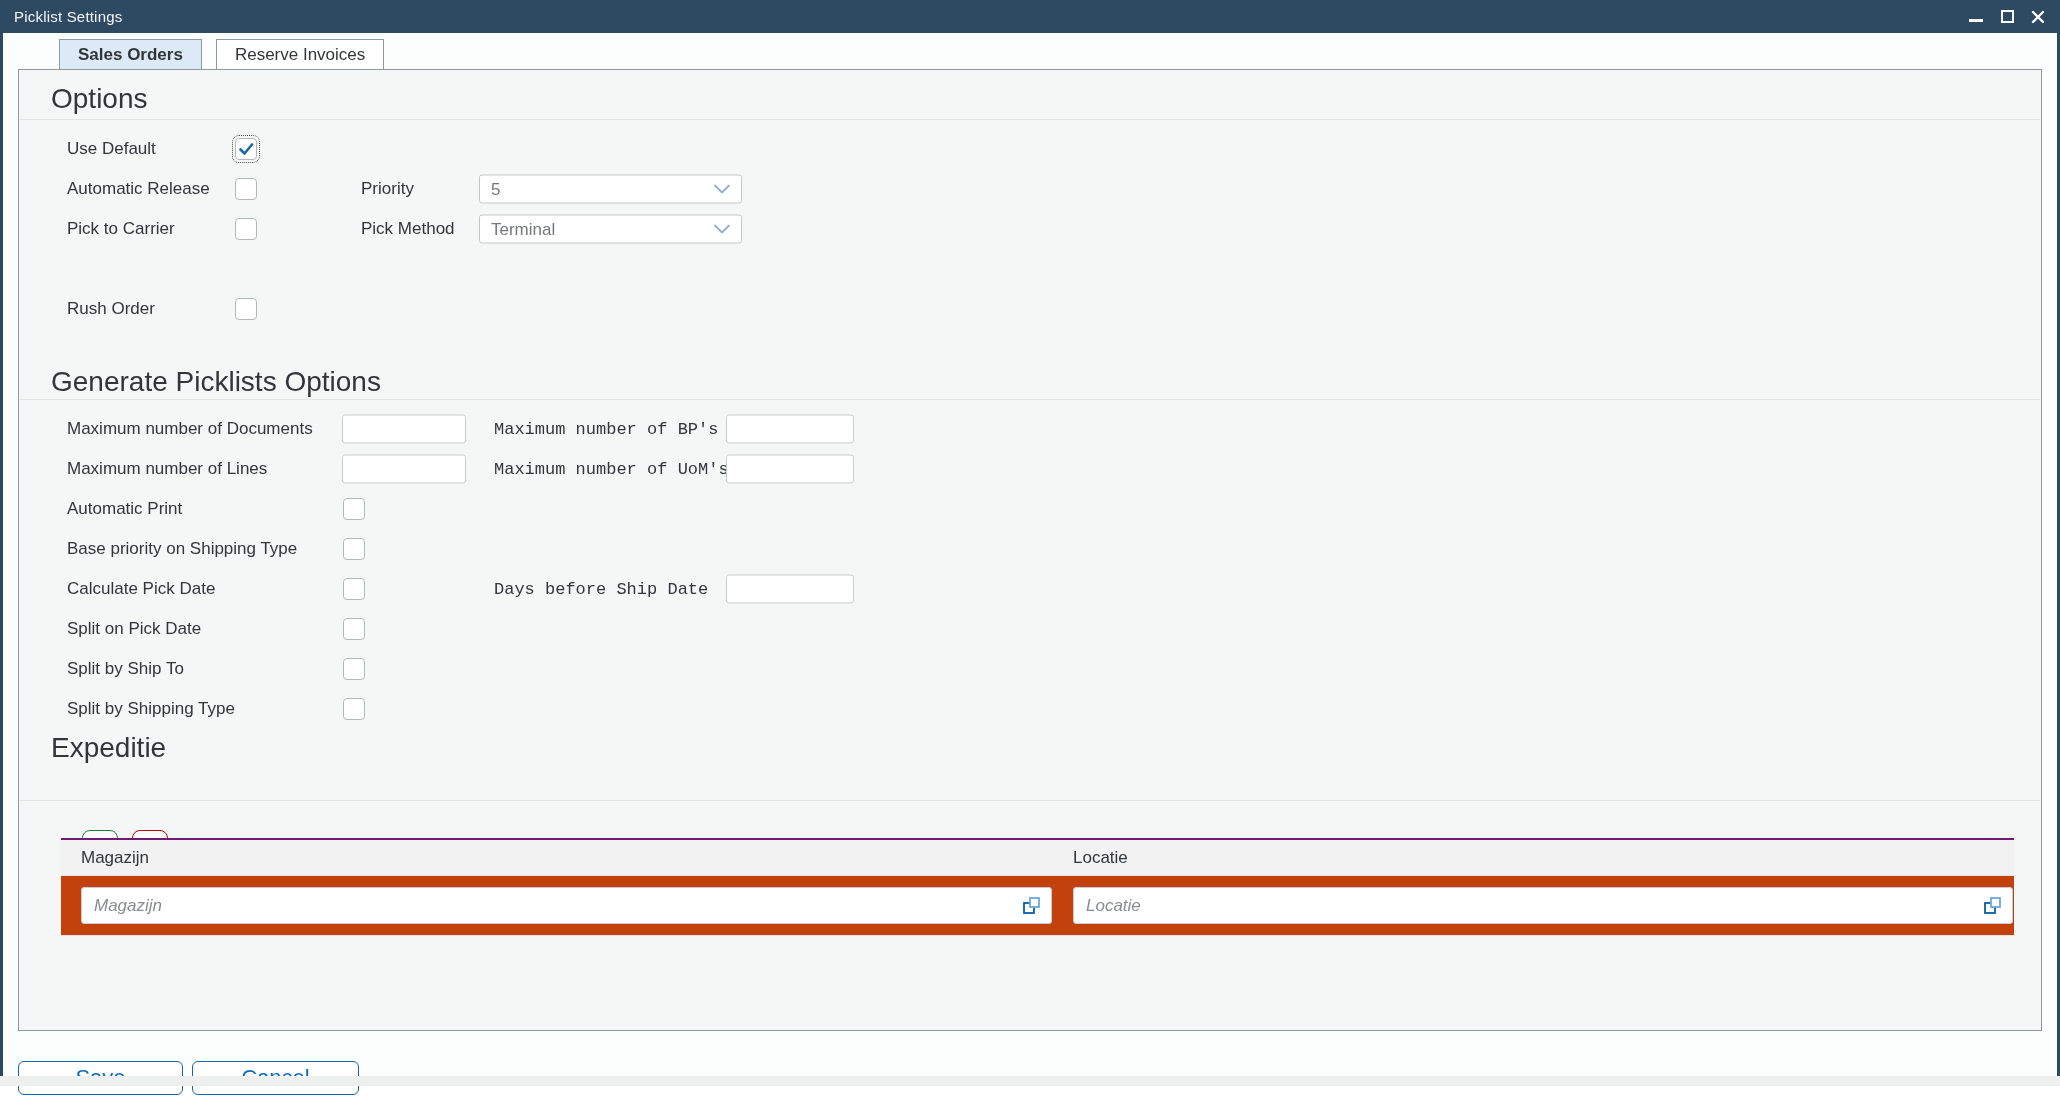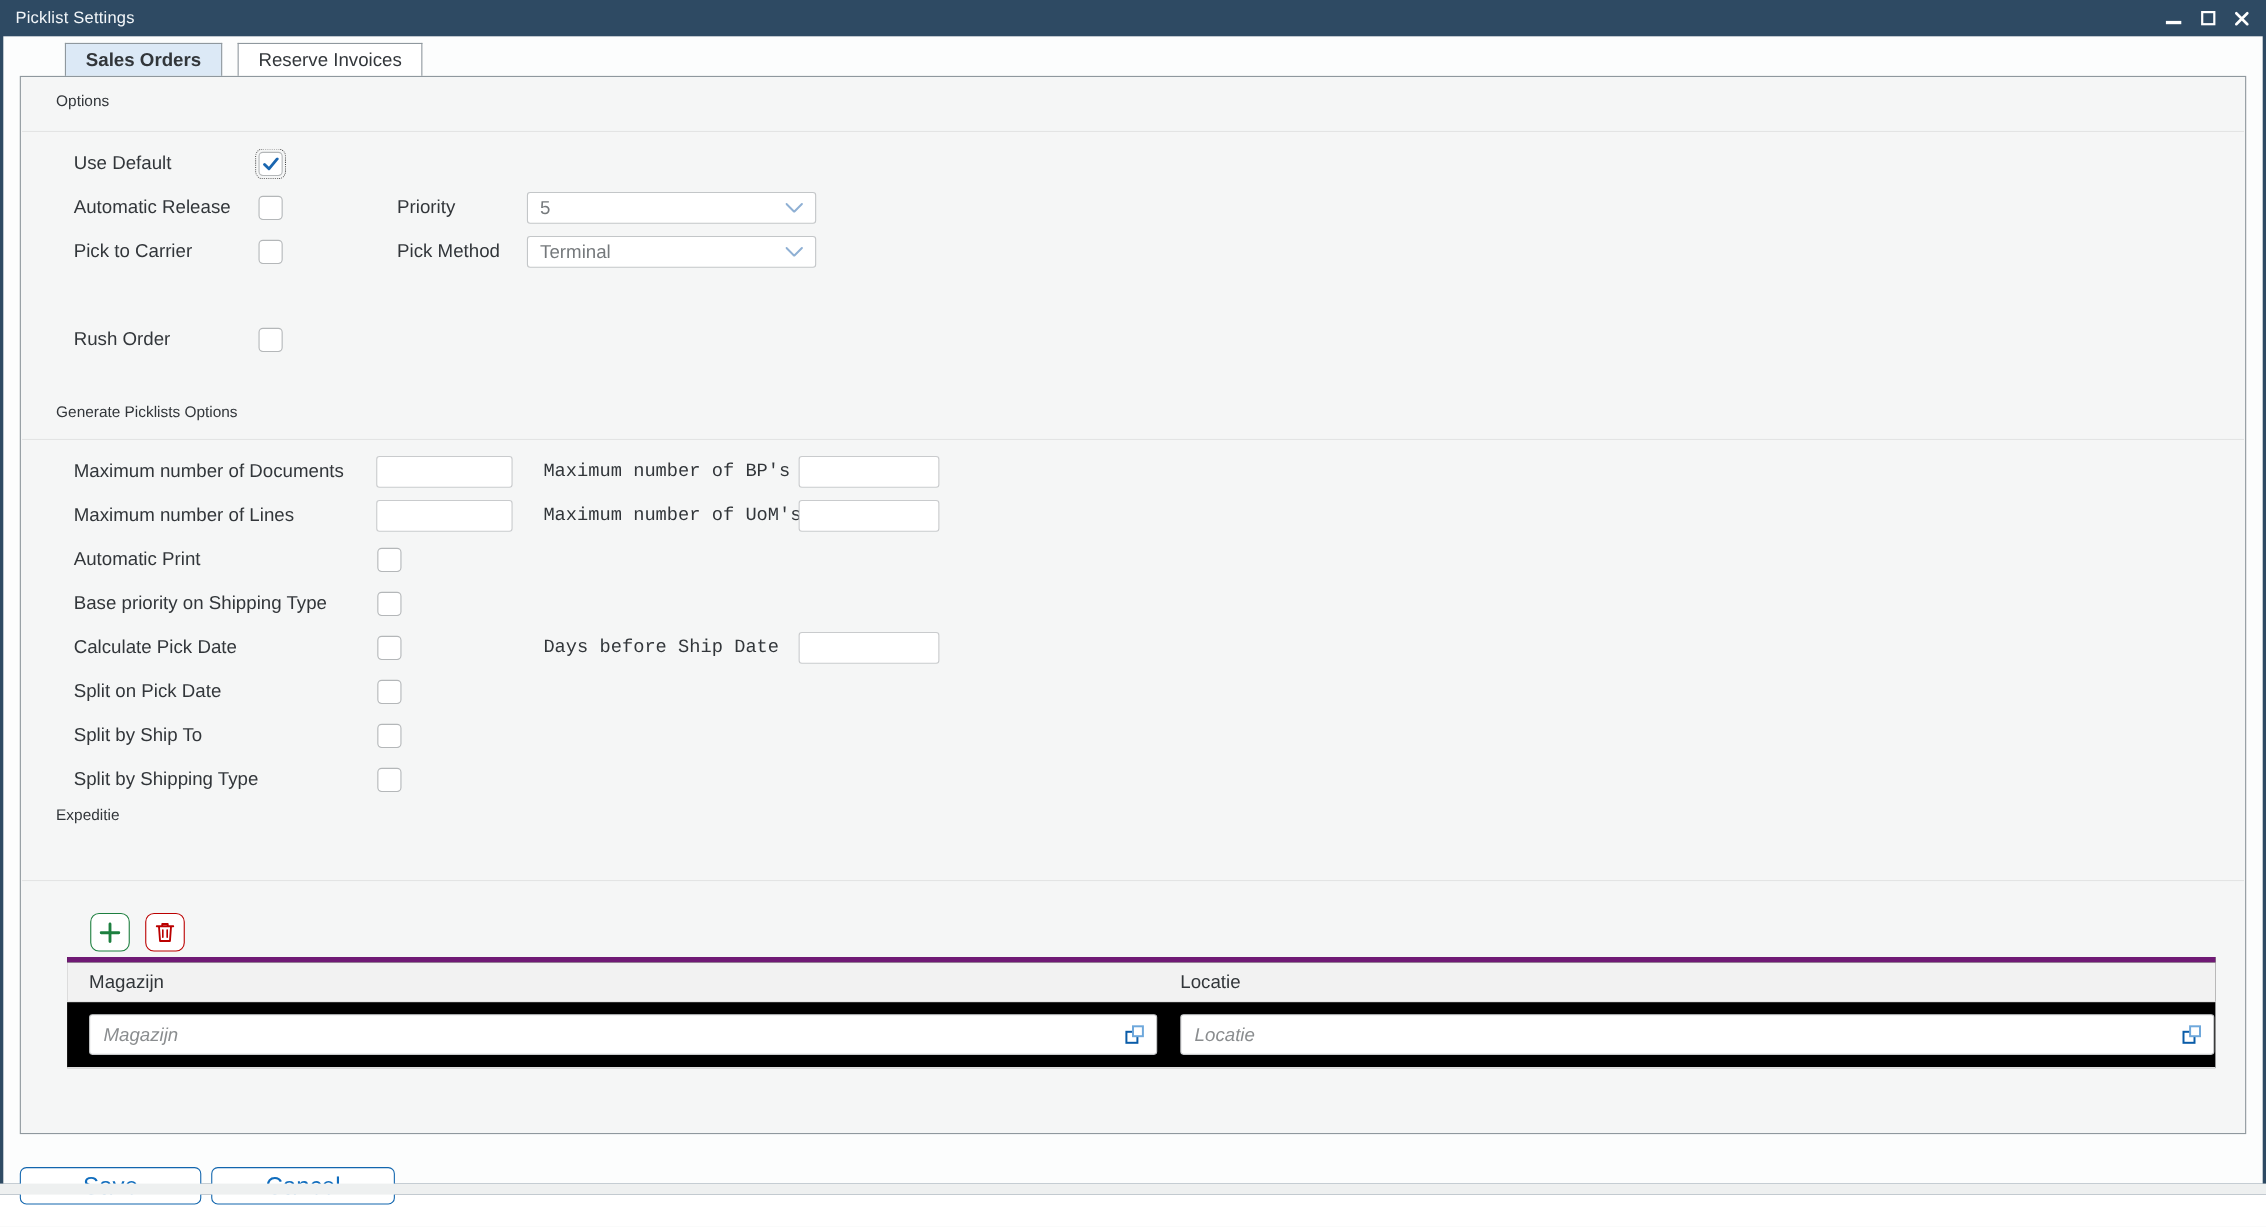--- a/index.html
+++ b/index.html
@@ -27,21 +27,21 @@
   
   .tabs { position:absolute; left:15px; top:6px; height:30px; display:flex; gap:14px; }
   .tab { height:30px; padding:0 18px; display:flex; align-items:center;
     font-size:17px; color:#32363a; background:#fff;
     border:1px solid #8f989e; border-bottom:none; cursor:pointer; }
   .tab.active { background:#dce9f6; font-weight:bold;margin-left:41px; }
 
   
   .panel { position:absolute; left:15px; top:36px; width:2024px; height:962px;
     background:#f5f6f6; border:1px solid #8f989e; }
-  .sec-h { position:absolute; left:32px; font-size:14px; color:#32363a; }
+  .sec-h { position:absolute; left:32px; font-size:28px; color:#32363a; }
   .sep { position:absolute; left:1px; right:1px; height:1px; background:#e3e4e4; }
 
   .row { position:absolute; left:16px; right:0; height:40px; }
   .lbl { position:absolute; left:32px; top:50%; transform:translateY(-50%);
     font-size:17px; color:#32363a; white-space:nowrap; }
   .lbl2 { left:326px; }
   .lbl3 { left:459px;font-family:Liberation Mono, monospace; }
 
   .cb { position:absolute; left:200px; top:50%; transform:translateY(-50%);
     width:22px; height:22px; background:#fff; border:1px solid #b4b7b9;
@@ -66,22 +66,22 @@
   .num2 { left:691px; width:128px; }
 
   
   .tool-btn { position:absolute; top:760px; width:36px; height:35px;
     background:#fff; border-radius:8px; display:flex; align-items:center;
     justify-content:center; cursor:pointer; }
   .tool-add { left:63px; border:1px solid #1d7f3f; }
   .tool-del { left:113px; border:1px solid #bb0000; }
 
   
-  .grid { position:absolute; left:42px; top:800px; width:1953px;
-    background:#000000; border-top:5px solid #701a75; border-bottom:1px solid #e0e0e0; }
+  .grid { position:absolute; left:42px; top:768px; width:1953px;
+    background:#c2410c; border-top:2px solid #701a75; border-bottom:1px solid #e0e0e0; }
   .grid-head { height:36px; background:#f2f2f2; position:relative;
     border-bottom:1px solid #e6e6e6; }
   .grid-head .col { position:absolute; top:50%; transform:translateY(-50%);
     font-size:17px; color:#32363a; }
   .col-magazijn { left:20px; }
   .col-locatie { left:1012px; }
   .grid-body { position:relative; height:59px; }
   .vh-input { position:absolute; top:11px; height:37px; background:#fff;
     border:1px solid #c9cbcd; border-radius:3px; display:flex;
     align-items:center; padding-right:9px; }

